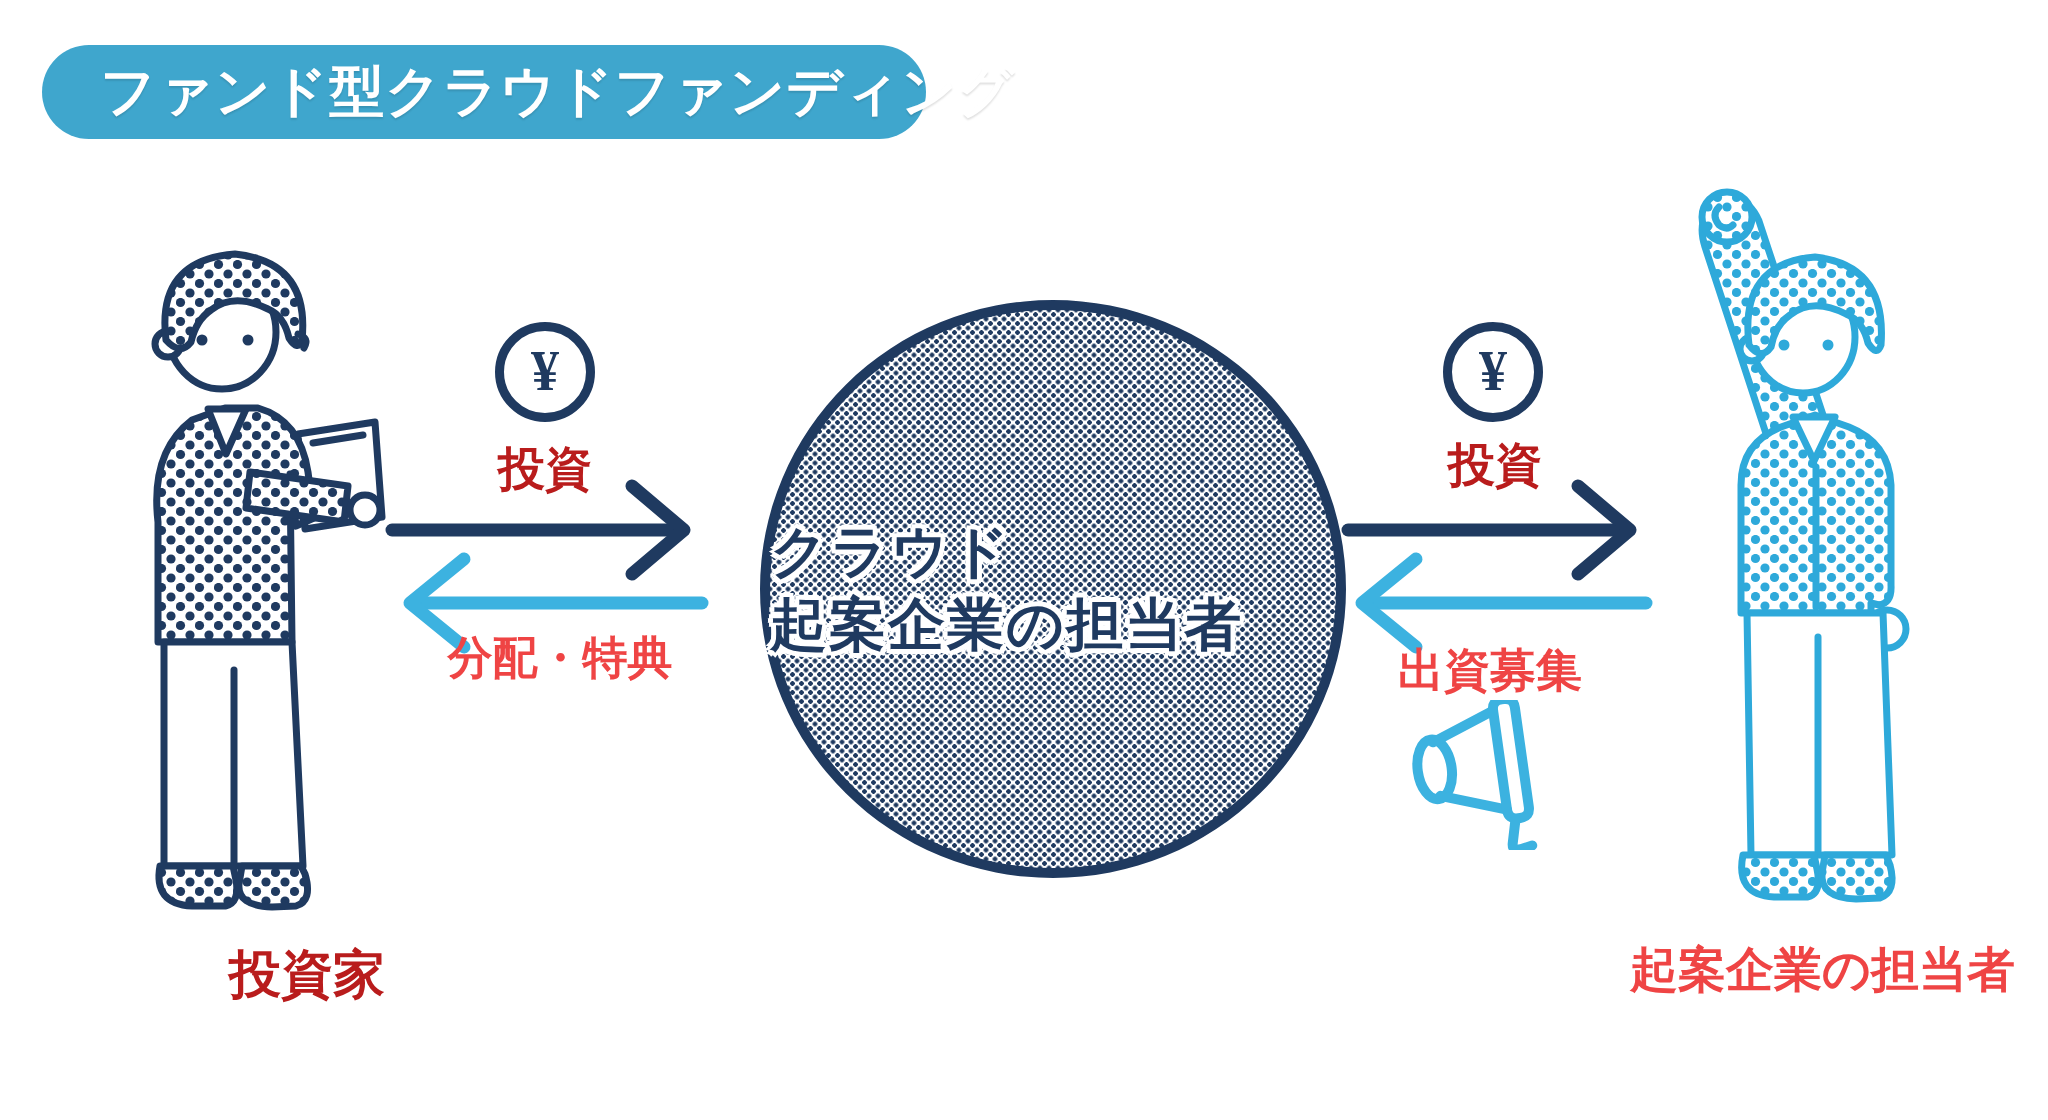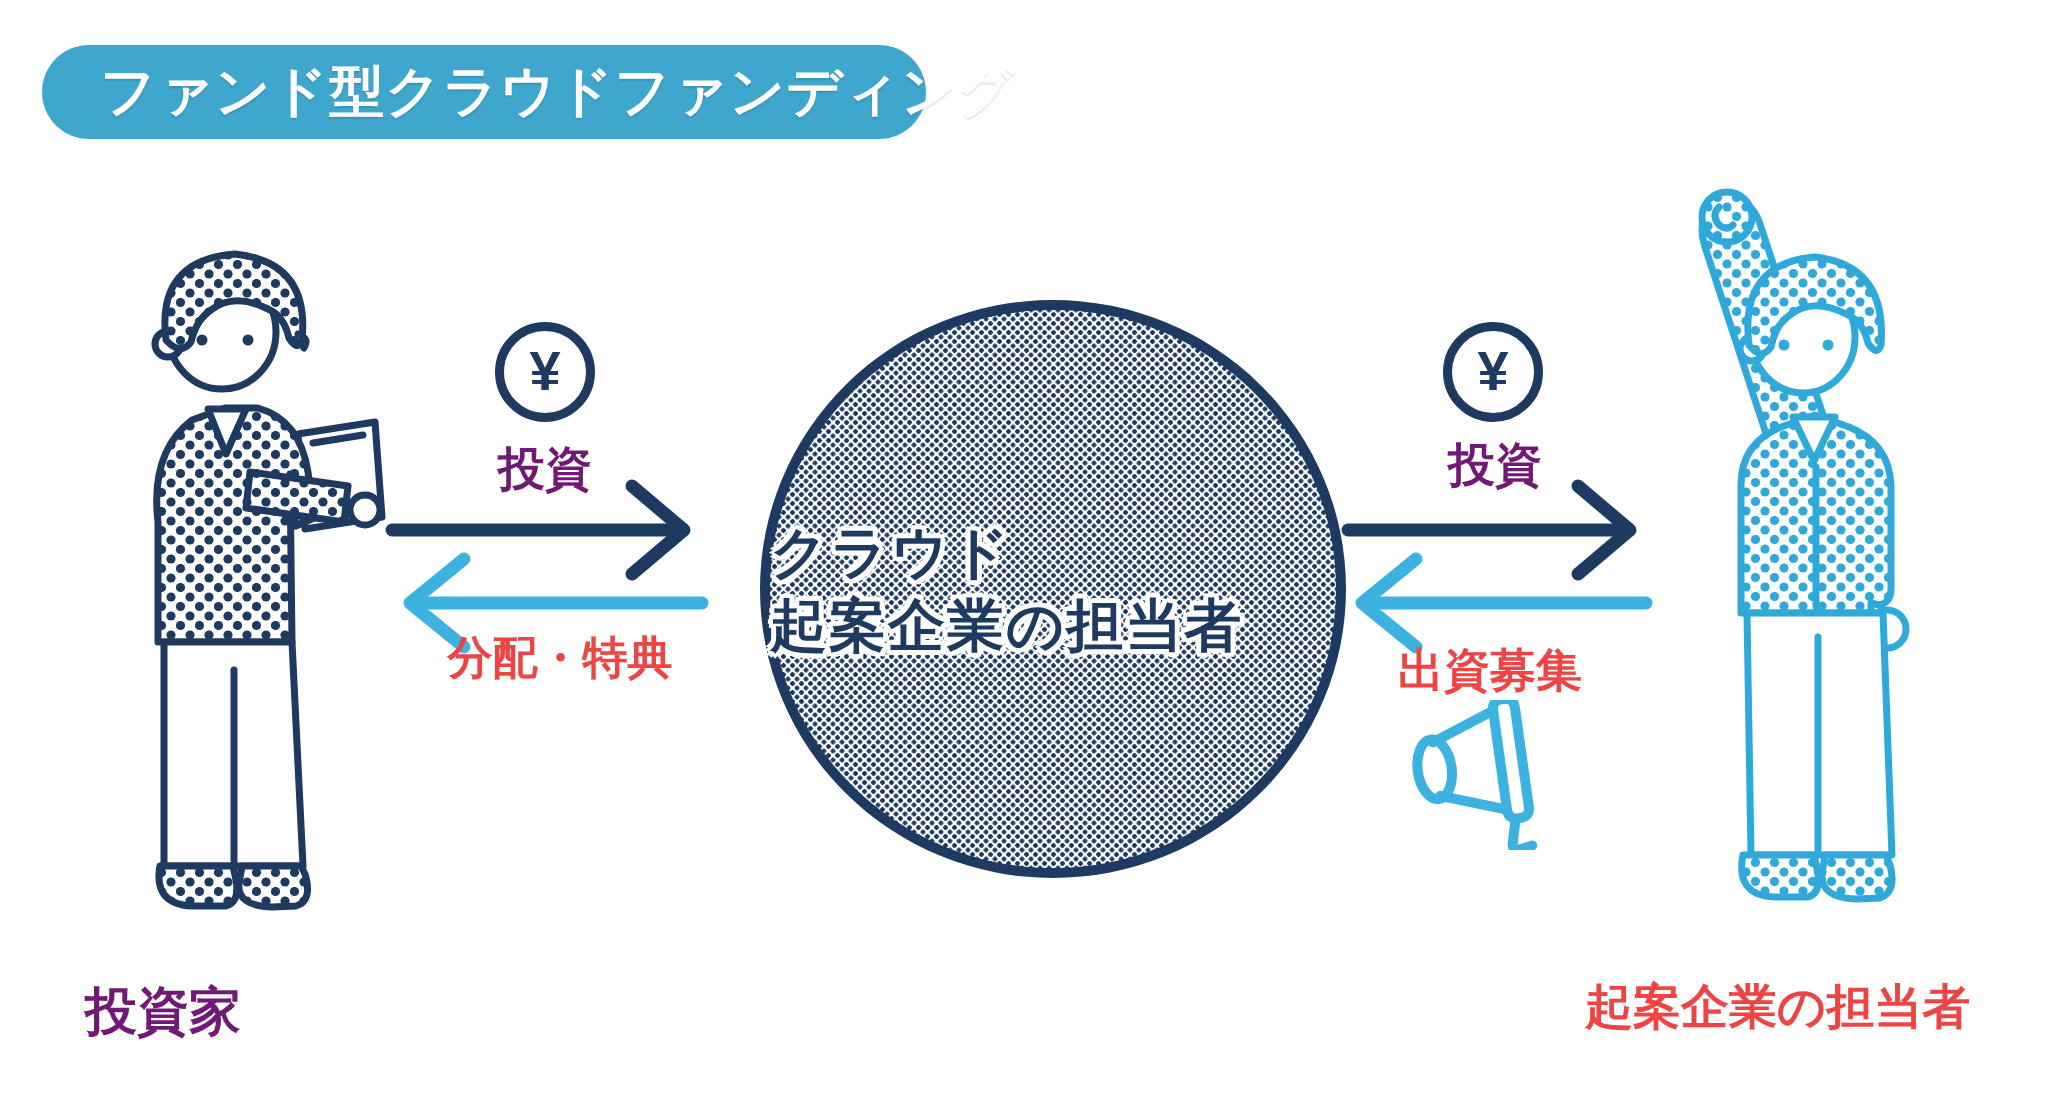--- a/index.html
+++ b/index.html
@@ -1,42 +1,42 @@
 <!DOCTYPE html>
 <html><head>
 <meta charset="utf-8">
 <style>
   html,body{margin:0;padding:0;background:#fff;}
   .stage{
     position:relative;width:2048px;height:1120px;background:#fff;overflow:hidden;
-    font-family:Liberation Sans, sans-serif;
+    font-family:Liberation Serif, serif;
   }
   .abs{position:absolute;}
 
   
   .title-badge{
     left:42px;top:45px;width:884px;height:94px;border-radius:47px;
     background:#3fa6cd;display:flex;align-items:center;padding-left:58px;box-sizing:border-box;
   }
   .title-badge span{
     color:#fff;font-size:55px;font-weight:800;letter-spacing:1px;
     text-shadow:0 2px 2px rgba(0,0,0,.12);white-space:nowrap;
   }
 
   
   .flow-label{font-weight:800;text-align:center;white-space:nowrap;}
-  .navy-text{color:#701a75;}
+  .navy-text{color:#b91c1c;}
   .blue-text{color:#ef4444;}
 
   .invest-left  {left:435px; top:438px; width:220px; font-size:47px;}
   .invest-right {left:1385px;top:434px; width:220px; font-size:47px;}
   .dividend     {left:390px; top:628px; width:340px; font-size:45px;}
   .recruit      {left:1330px;top:640px; width:320px; font-size:46px;}
 
-  .actor-label{font-weight:800;text-align:left;white-space:nowrap;margin-top:37px;}
+  .actor-label{font-weight:800;text-align:right;white-space:nowrap;}
   .investor-label{left:85px;  top:940px; width:300px;font-size:52px;}
   .company-label {left:1585px;top:938px; width:430px;font-size:48px;}
 
   
   .coin{
     width:82px;height:82px;border:9px solid #1f3a60;border-radius:50%;
     display:flex;align-items:center;justify-content:center;background:#fff;
   }
   .coin span{color:#1f3a60;font-size:56px;font-weight:800;line-height:1;margin-top:-2px;}
   .coin-left {left:495px; top:322px;}

